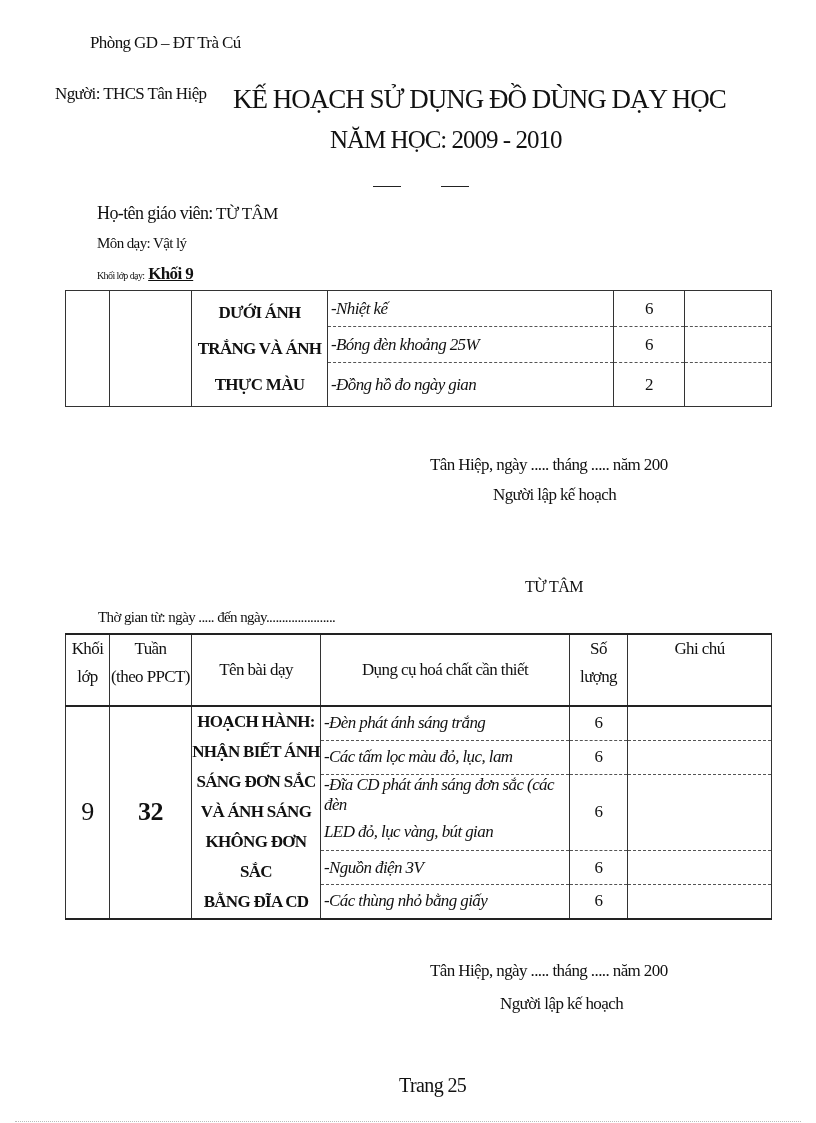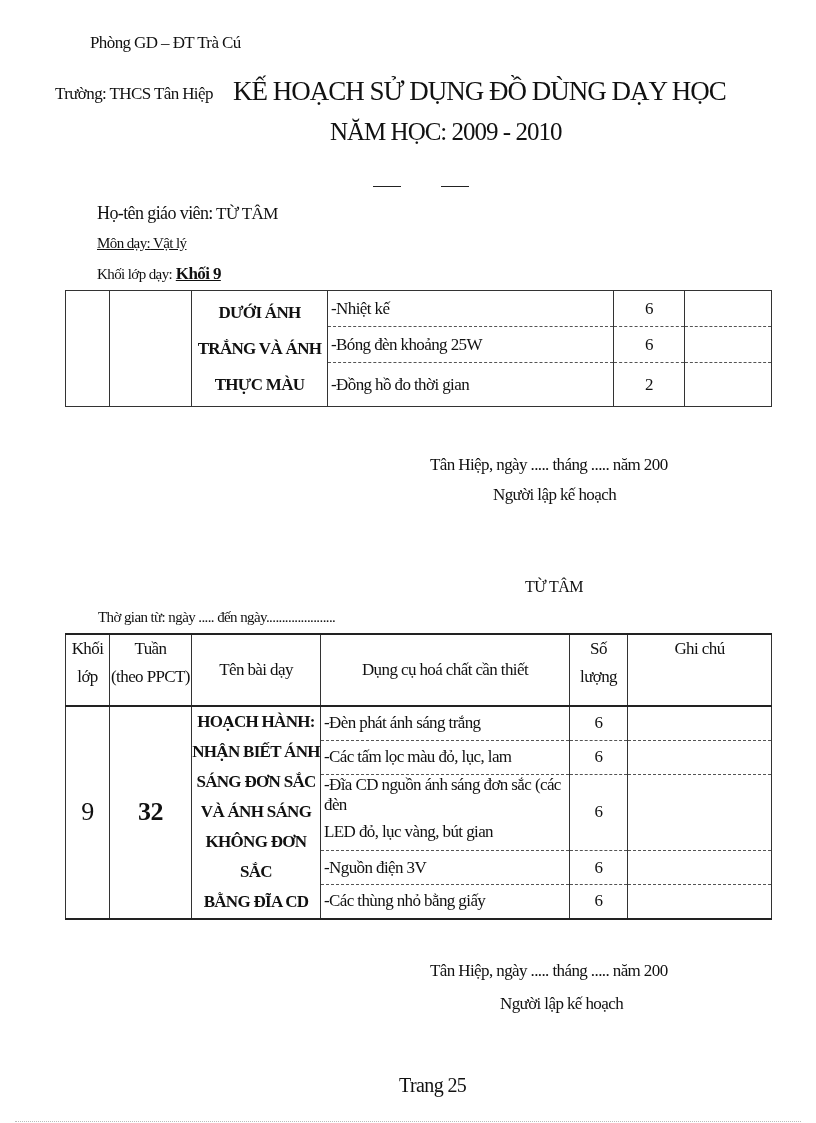--- a/index.html
+++ b/index.html
@@ -3,64 +3,64 @@
 <meta charset="utf-8">
 <style>
   html, body { margin: 0; padding: 0; background: #ffffff; }
   body {
     width: 816px; height: 1123px; position: relative; overflow: hidden;
     font-family: "Liberation Serif", "DejaVu Serif", serif;
     color: #111;
   }
   .abs { position: absolute; white-space: nowrap; }
   .small { font-size: 17px; letter-spacing: -0.6px; }
-  .title { font-size: 27px; letter-spacing: -1px; }
+  .title { font-size: 27px; letter-spacing: -1px; margin-top: 8px; }
 
   
   table { border-collapse: collapse; position: absolute; table-layout: fixed; }
   td { padding: 0; font-size: 17px; letter-spacing: -0.6px; vertical-align: middle; }
   .solid-l { border-left: 1.5px solid #333; }
   .solid-r { border-right: 1.5px solid #333; }
   .dot-b { border-bottom: 1px dashed #555; }
   .dot-t { border-top: 1px dashed #555; }
   .center { text-align: center; }
   .lesson { font-weight: bold; text-align: center; line-height: 30px; font-size: 17px; letter-spacing: -0.7px; }
-  .item { padding-left: 3px; }
+  .item { padding-left: 3px; font-style: italic; }
 
   .t1 { left: 65px; top: 290px; width: 706px; border-bottom: 1.5px solid #333; }
   .t2 { left: 65px; top: 633px; width: 706px; border-top: 2px solid #222; border-bottom: 2px solid #222;}
   .t2 thead td { border-bottom: 2px solid #222; vertical-align: top; text-align: center; line-height: 28px; }
 
   .bignum { font-size: 26px; font-weight: bold; text-align:center; }
 
   .page-divider {
     position: absolute; left: 15px; right: 15px; top: 1121px;
     border-top: 1px dotted #bbb;
   }
 </style>
 </head>
 <body>
 
 <div class="abs small" style="left:44px; top:33px;margin-left:46px;">Phòng GD – ĐT Trà Cú</div>
-<div class="abs small" style="left:55px; top:84px;">Trường: THCS Tân Hiệp</div>
+<div class="abs small" style="left:55px; top:84px;">Người: THCS Tân Hiệp</div>
 <div class="abs title" style="left:233px; top:76px;">KẾ HOẠCH SỬ DỤNG ĐỒ DÙNG DẠY HỌC</div>
 <div class="abs title" style="left:330px; top:118px; font-size:25px;">NĂM HỌC: 2009 - 2010</div>
 <div class="abs" style="left:373px; top:186px; width:28px; border-top:1.5px solid #222;"></div>
 <div class="abs" style="left:441px; top:186px; width:28px; border-top:1.5px solid #222;"></div>
 
 <div class="abs small" style="left:97px; top:203px;">
   <span style="font-size:18px;">Họ-tên giáo viên:</span>
   <span>TỪ TÂM</span>
 </div>
-<div class="abs small" style="left:97px; top:235px; font-size:15px;text-decoration:underline;">
+<div class="abs small" style="left:97px; top:235px; font-size:15px;">
   <span>Môn dạy:</span>
   <span>Vật lý</span>
 </div>
 <div class="abs small" style="left:97px; top:264px;">
-  <span style="font-size:15px;">Khối lớp dạy:</span>
+  <span style="font-size:10px;">Khối lớp dạy:</span>
   <span style="font-weight:bold;text-decoration:underline;">Khối 9</span>
 </div>
 
 <table class="t1">
   <colgroup>
     <col style="width:44px">
       <col style="width:82px">
       <col style="width:136px">
       <col style="width:286px">
       <col style="width:71px">
@@ -78,21 +78,21 @@
     <td class="item dot-b dot-t">-Nhiệt kế</td>
     <td class="center dot-b dot-t solid-l">6</td>
     <td class="dot-b dot-t solid-l solid-r"></td>
   </tr>
   <tr style="height:36px;">
     <td class="item dot-b">-Bóng đèn khoảng 25W</td>
     <td class="center dot-b solid-l">6</td>
     <td class="dot-b solid-l solid-r"></td>
   </tr>
   <tr style="height:44px;">
-    <td class="item">-Đồng hồ đo thời gian</td>
+    <td class="item">-Đồng hồ đo ngày gian</td>
     <td class="center solid-l">2</td>
     <td class="solid-l solid-r"></td>
   </tr>
 </tbody>
   </table>
 
 <div class="abs small" style="left:430px; top:455px;">Tân Hiệp, ngày ..... tháng ..... năm 200</div>
 <div class="abs small" style="left:493px; top:485px;">Người lập kế hoạch</div>
 <div class="abs small" style="left:525px; top:578px; font-size:16px;">TỪ TÂM</div>
 
@@ -141,21 +141,21 @@
       <td class="item dot-b">-Đèn phát ánh sáng trắng</td>
       <td class="center dot-b solid-l">6</td>
       <td class="dot-b solid-l solid-r"></td>
     </tr>
     <tr style="height:34px;">
       <td class="item dot-b">-Các tấm lọc màu đỏ, lục, lam</td>
       <td class="center dot-b solid-l">6</td>
       <td class="dot-b solid-l solid-r"></td>
     </tr>
     <tr style="height:34px;">
-      <td class="item">-Đĩa CD nguồn ánh sáng đơn sắc (các đèn</td>
+      <td class="item">-Đĩa CD phát ánh sáng đơn sắc (các đèn</td>
       <td class="center dot-b solid-l" rowspan="2">6</td>
       <td class="dot-b solid-l solid-r" rowspan="2"></td>
     </tr>
     <tr style="height:36px;">
       <td class="item dot-b">LED đỏ, lục vàng, bút gian</td>
     </tr>
     <tr style="height:34px;">
       <td class="item dot-b">-Nguồn điện 3V</td>
       <td class="center dot-b solid-l">6</td>
       <td class="dot-b solid-l solid-r"></td>

